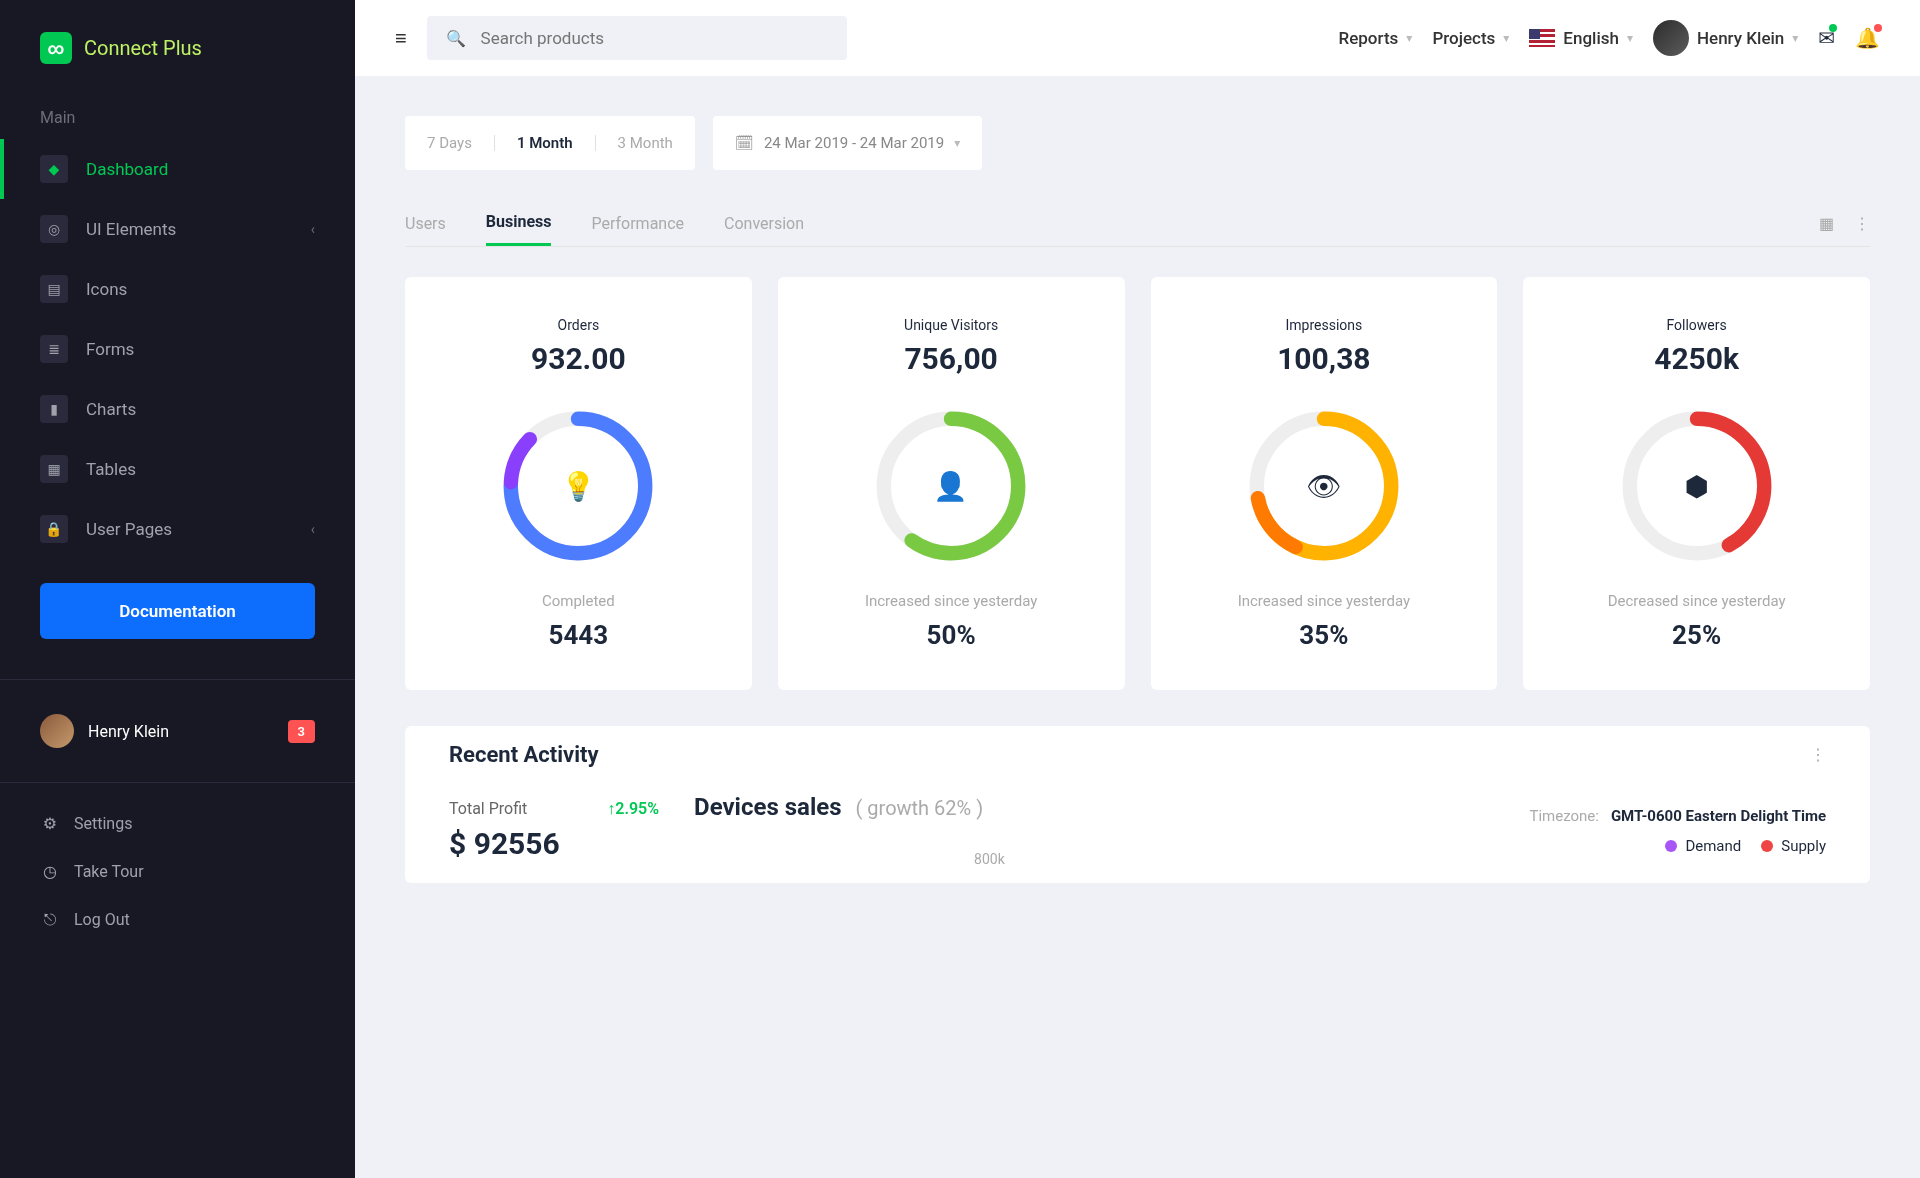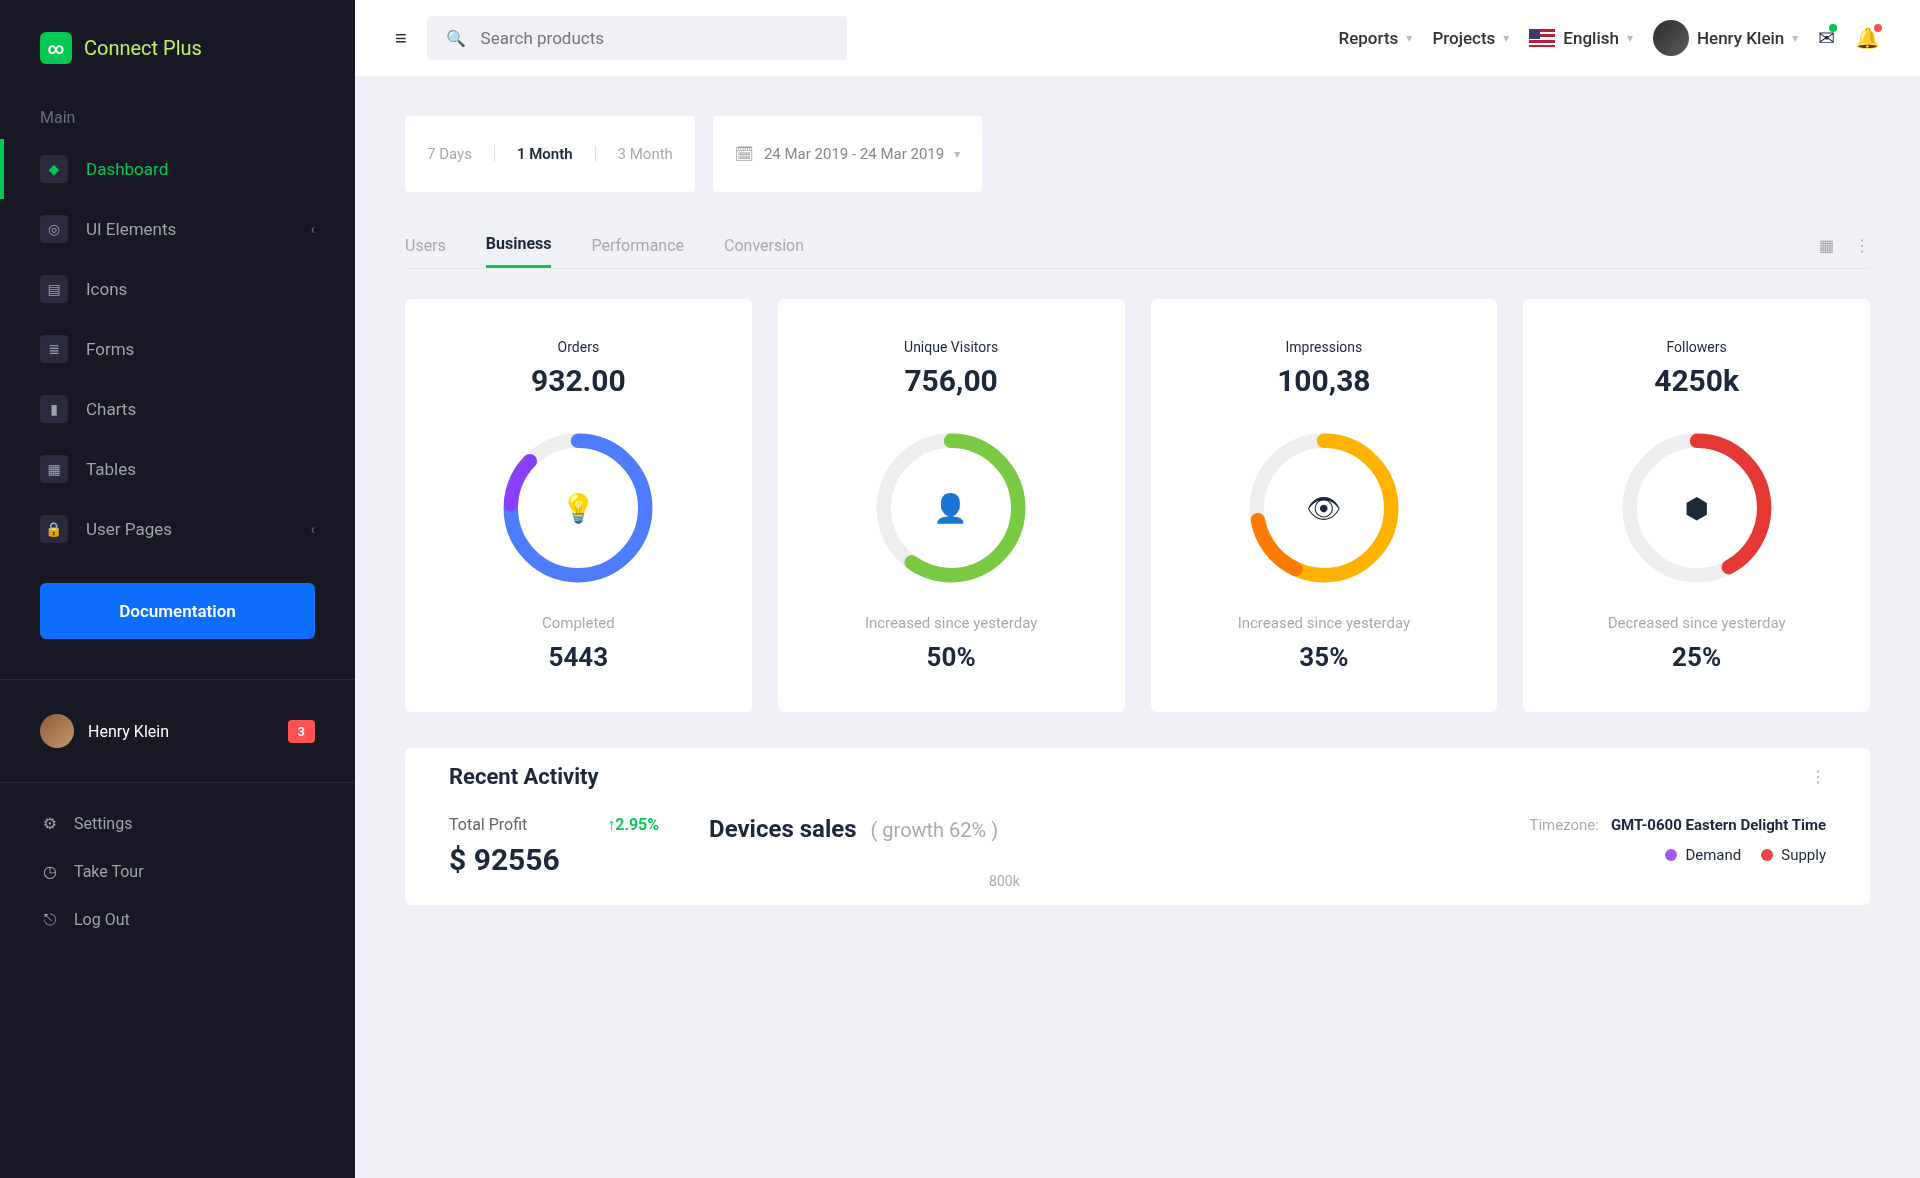--- a/index.html
+++ b/index.html
@@ -35,21 +35,21 @@
 .flag{width:26px;height:18px;background:linear-gradient(to bottom,#b22234 0%,#b22234 15%,#fff 15%,#fff 30%,#b22234 30%,#b22234 45%,#fff 45%,#fff 60%,#b22234 60%,#b22234 75%,#fff 75%,#fff 90%,#b22234 90%);position:relative}
 .flag::before{content:'';position:absolute;top:0;left:0;width:40%;height:55%;background:#3c3b6e}
 .top-avatar{width:36px;height:36px;border-radius:50%;background:linear-gradient(135deg,#2c2c2c,#5c5c5c)}
 .icon-btn{position:relative;cursor:pointer;font-size:20px}
 .dot-green{position:absolute;top:-2px;right:-2px;width:8px;height:8px;background:#00c853;border-radius:50%}
 .dot-red{position:absolute;top:-2px;right:-2px;width:8px;height:8px;background:#ff5252;border-radius:50%}
 .content{padding:40px 50px;overflow-y:auto;flex:1}
 .page-header{display:flex;align-items:center;justify-content:space-between;margin-bottom:30px}
 .page-title{font-size:32px;font-weight:700;color:#1e283b}
 .header-controls{display:flex;gap:18px}
-.period-tabs{background:#fff;display:flex;padding:29px 22px;border-radius:4px;gap:22px;align-items:center}
+.period-tabs{background:#fff;display:flex;padding:18px 22px;border-radius:4px;gap:22px;align-items:center}
 .period-tab{color:#aaa;font-size:15px;cursor:pointer}
 .period-tab.active{color:#1e283b;font-weight:600}
 .period-sep{width:1px;height:16px;background:#e0e0e0}
 .date-range{background:#fff;padding:18px 22px;border-radius:4px;display:flex;align-items:center;gap:10px;font-size:15px;color:#888;cursor:pointer}
 .tabs-row{display:flex;align-items:center;border-bottom:1px solid #e5e5e5;margin-bottom:30px}
 .tab{padding:12px 0;margin-right:40px;color:#aaa;font-size:16px;cursor:pointer}
 .tab.active{color:#1e283b;font-weight:700;border-bottom:3px solid #00c853}
 .tabs-spacer{flex:1}
 .tab-icons{display:flex;gap:20px;color:#aaa}
 .cards{display:grid;grid-template-columns:repeat(4,1fr);gap:26px;margin-bottom:36px}
@@ -57,21 +57,21 @@
 .card-title{font-size:14px;color:#1e283b;margin-bottom:8px}
 .card-value{font-size:30px;font-weight:700;color:#1e283b;margin-bottom:30px}
 .gauge{width:160px;height:160px;margin:0 auto 26px;position:relative}
 .gauge svg{width:100%;height:100%;transform:rotate(-90deg)}
 .gauge-icon{position:absolute;top:50%;left:50%;transform:translate(-50%,-50%);font-size:28px}
 .card-sub{font-size:15px;color:#aaa;margin-bottom:10px}
 .card-metric{font-size:26px;font-weight:700;color:#1e283b}
 .activity-card{background:#fff;border-radius:6px;padding:16px 44px}
 .activity-header{display:flex;justify-content:space-between;align-items:center;margin-bottom:26px}
 .activity-title{font-size:22px;font-weight:700}
-.activity-body{display:flex;gap:50px;align-items:flex-start}
+.activity-body{display:flex;gap:35px;align-items:center}
 .profit-block{}
 .profit-label{font-size:16px;color:#666;margin-bottom:8px}
 .profit-value{font-size:30px;font-weight:700}
 .profit-change{color:#00c853;font-size:16px;font-weight:600;margin-left:80px}
 .profit-row{display:flex;align-items:baseline}
 .devices-block{flex:1}
 .devices-title{font-size:24px;font-weight:700;display:inline}
 .devices-growth{color:#aaa;font-size:20px;margin-left:10px}
 .timezone-block{text-align:right}
 .timezone-label{color:#aaa;font-size:15px;margin-right:8px}

